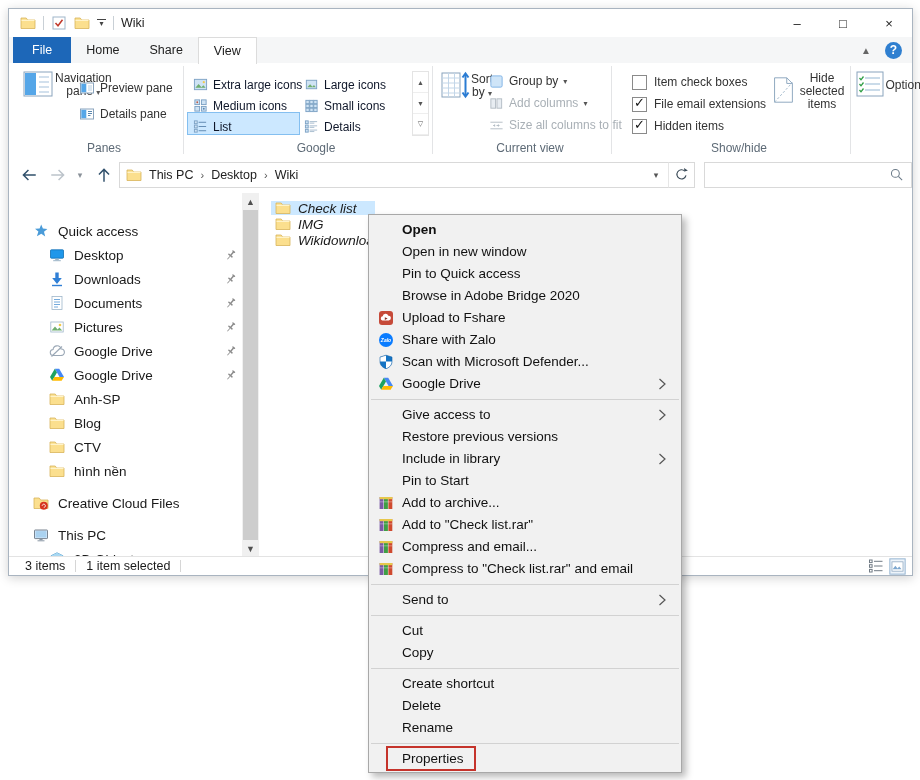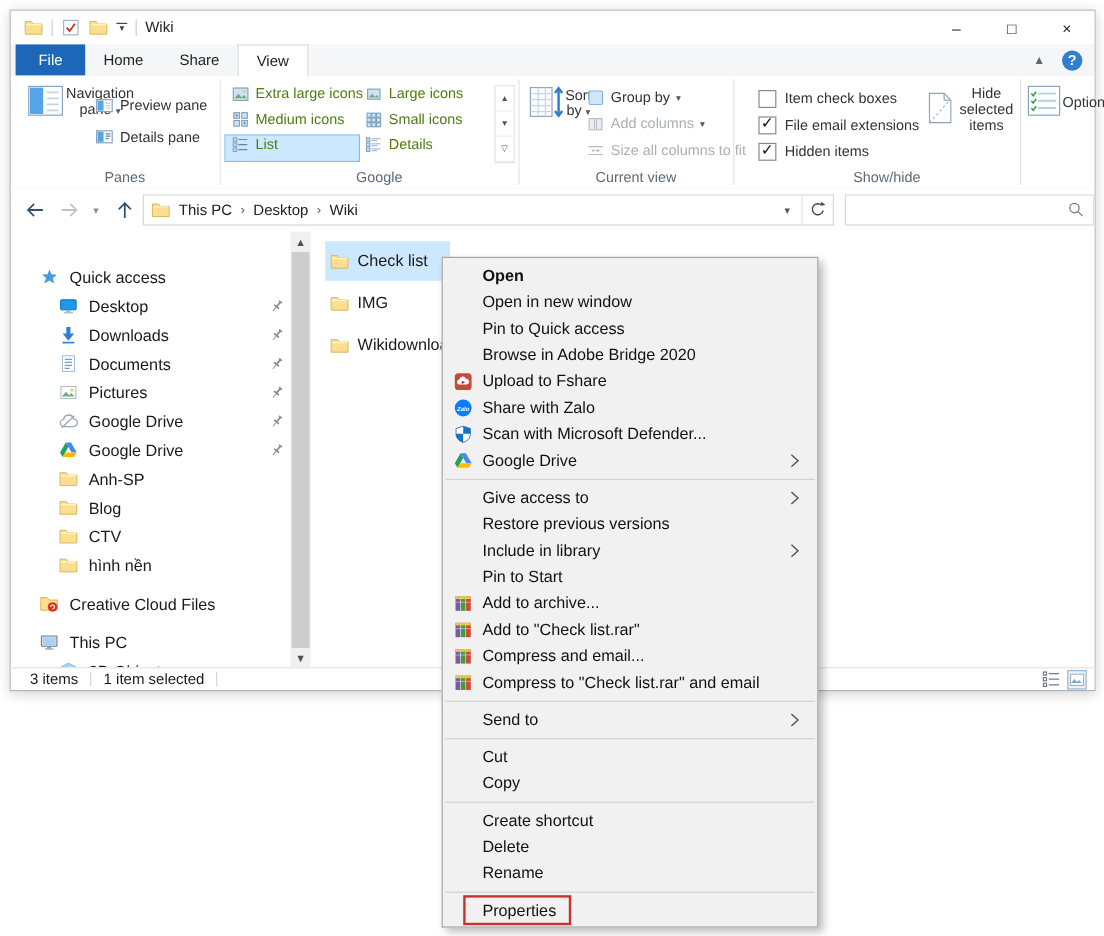--- a/index.html
+++ b/index.html
@@ -41,21 +41,21 @@
   .rgroup{position:relative;flex:none;height:100%;}
   .rgroup-label{position:absolute;bottom:1px;left:16px;right:0;text-align:center;font-size:12px;color:#5d6a76;}
   .rsep{flex:none;width:1px;background:#e3e4e6;margin:3px 0 2px;}
   .bigbtn{position:absolute;display:flex;flex-direction:row;align-items:center;text-align:center;
     font-size:12px;color:#333;line-height:13px;}
   .bigbtn .blabel{margin-top:3px;}
   .dd{font-size:8px;color:#555;}
   .smallbtn{position:absolute;display:flex;align-items:center;gap:5px;font-size:12px;color:#333;height:18px;white-space:nowrap;}
   .smallbtn.disabled{color:#a9b0b6;}
   .gallery{position:absolute;left:4px;top:8px;display:grid;grid-template-columns:111px 111px;grid-auto-rows:21px;}
-  .gcell{display:flex;align-items:flex-start;gap:5px;font-size:12px;padding-left:5px;color:#4d7c0f;white-space:nowrap;}
+  .gcell{display:flex;align-items:flex-end;gap:5px;font-size:12px;padding-left:5px;color:#0f172a;white-space:nowrap;}
   .gcell.selected{background:#cce8ff;outline:1px solid #84bff0;}
   .gallery-scroll{position:absolute;right:3px;top:8px;width:15px;height:63px;border:1px solid #e4e4e4;
     display:flex;flex-direction:column;}
   .gsbtn{flex:1;display:flex;align-items:center;justify-content:center;font-size:7px;color:#555;border-bottom:1px solid #eee;}
   .cbcol{position:absolute;left:20px;top:8px;}
   .cbrow{display:flex;align-items:center;gap:7px;font-size:12px;height:22px;white-space:nowrap;color:#333;}
   .cb{width:13px;height:13px;border:1px solid #8a8a8a;background:#fff;position:relative;flex:none;}
   .cb.checked::after{content:"\2713";position:absolute;left:1px;top:-3px;font-size:13px;color:#111;}
 
   
@@ -80,22 +80,22 @@
   .titem.lvl0{padding-left:24px;}
   .titem.lvl1{padding-left:40px;}
   .titem.gap{margin-top:8px;}
   .pin{position:absolute;right:22px;top:6px;}
   .sidebar-scroll{position:absolute;right:0;top:0;bottom:0;width:17px;background:#f0f0f0;}
   .ss-arrow{position:absolute;left:0;right:0;height:17px;display:flex;align-items:center;justify-content:center;
     color:#505050;font-size:9px;}
   .ss-arrow.down{bottom:0;}
   .ss-thumb{position:absolute;left:1px;right:1px;top:17px;bottom:17px;background:#cdcdcd;}
   .filepane{flex:1;position:relative;padding:8px 0 0 12px;}
-  .fitem{height:33px;margin-bottom:2px;display:flex;align-items:center;gap:7px;font-size:13.5px;
-    width:fit-content;padding:0 18px 0 4px;white-space:nowrap;}
+  .fitem{height:14px;margin-bottom:2px;display:flex;align-items:center;gap:7px;font-size:13.5px;
+    width:fit-content;padding:0 18px 0 4px;white-space:nowrap;font-style:italic;}
   .fitem.selected{background:#cce8ff;}
 
   
   .statusbar{position:absolute;left:0;bottom:0;right:0;height:18px;border-top:1px solid #e3e3e3;
     display:flex;align-items:center;font-size:12.5px;color:#1a1a1a;background:#fff;}
   .sb-text{padding:0 10px 0 16px;}
   .sb-div{width:1px;height:12px;background:#d6d6d6;}
   .sb-text2{padding:0 10px;}
   .sb-views{position:absolute;right:6px;top:0;height:18px;display:flex;align-items:center;gap:5px;}
 

